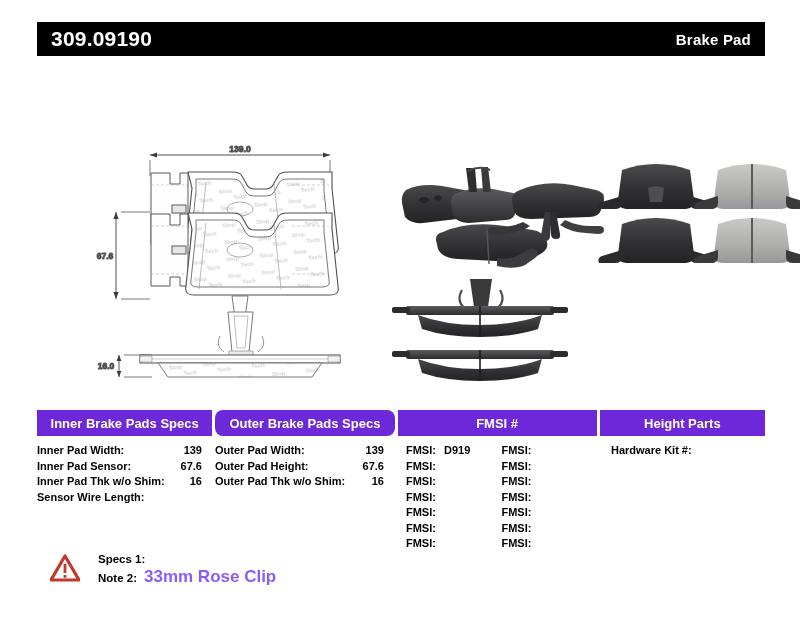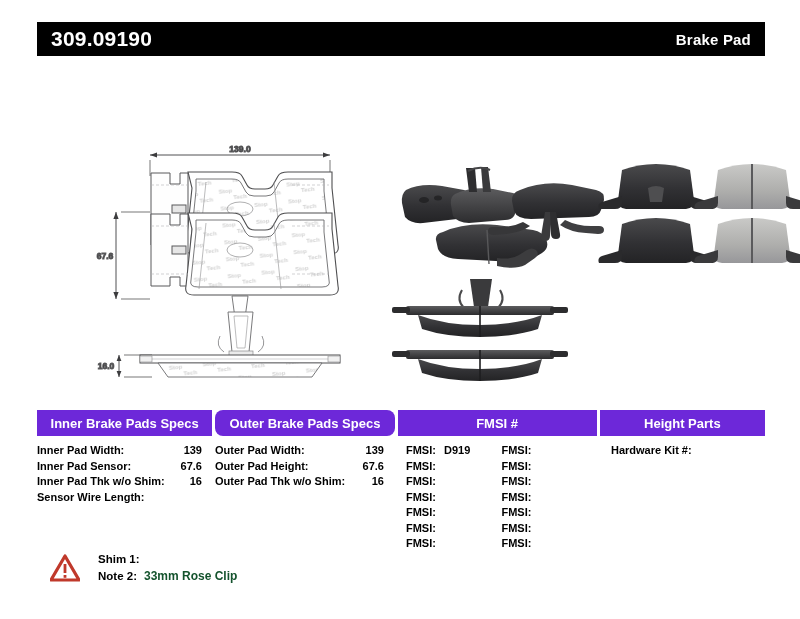--- a/index.html
+++ b/index.html
@@ -133,22 +133,22 @@
     display: flex;
     align-items: baseline;
     line-height: 17px;
     font-size: 11.5px;
     font-weight: bold;
     white-space: nowrap;
   }
   .note-label { }
   .note-value {
     padding-left: 7px;
-    color: #14532d;
-    font-size: 12px;
+    color: #8b5cf6;
+    font-size: 17px;
     text-align: right;
   }
 </style>
 </head>
 <body>
 
 <div class="header-bar">
   <span class="part-number">309.09190</span>
   <span class="product-type">Brake Pad</span>
 </div>
@@ -464,21 +464,21 @@
 </div>
 
 <div class="notes">
   <svg class="warn-icon" viewBox="0 0 30 28">
     <path d="M15 2 L29 26 H1 Z" fill="#ffffff" stroke="#c0392b" stroke-width="3.2" stroke-linejoin="round"></path>
     <rect x="13.6" y="10" width="2.8" height="9" fill="#c0392b"></rect>
     <rect x="13.6" y="21" width="2.8" height="2.8" fill="#c0392b"></rect>
   </svg>
   <div class="note-list">
     <div class="note-row">
-      <span class="note-label">Shim 1:</span>
+      <span class="note-label">Specs 1:</span>
       <span class="note-value"></span>
     </div>
     <div class="note-row">
       <span class="note-label">Note 2:</span>
       <span class="note-value">33mm Rose Clip</span>
     </div>
   </div>
 </div>
 
 </body></html>

